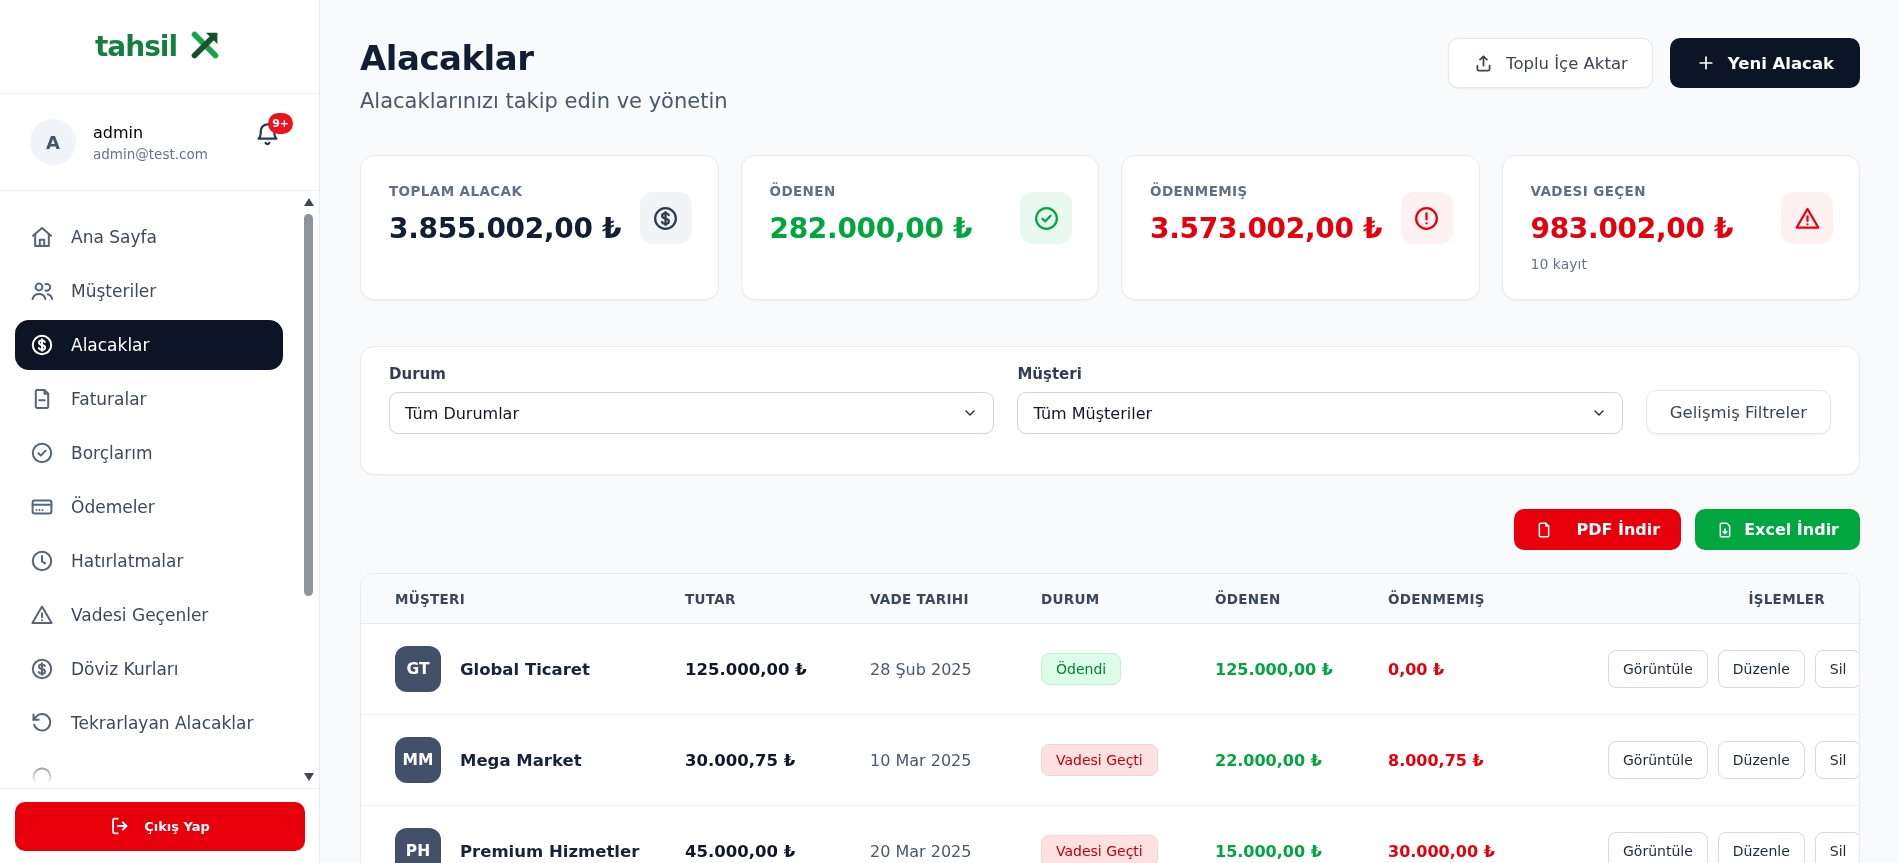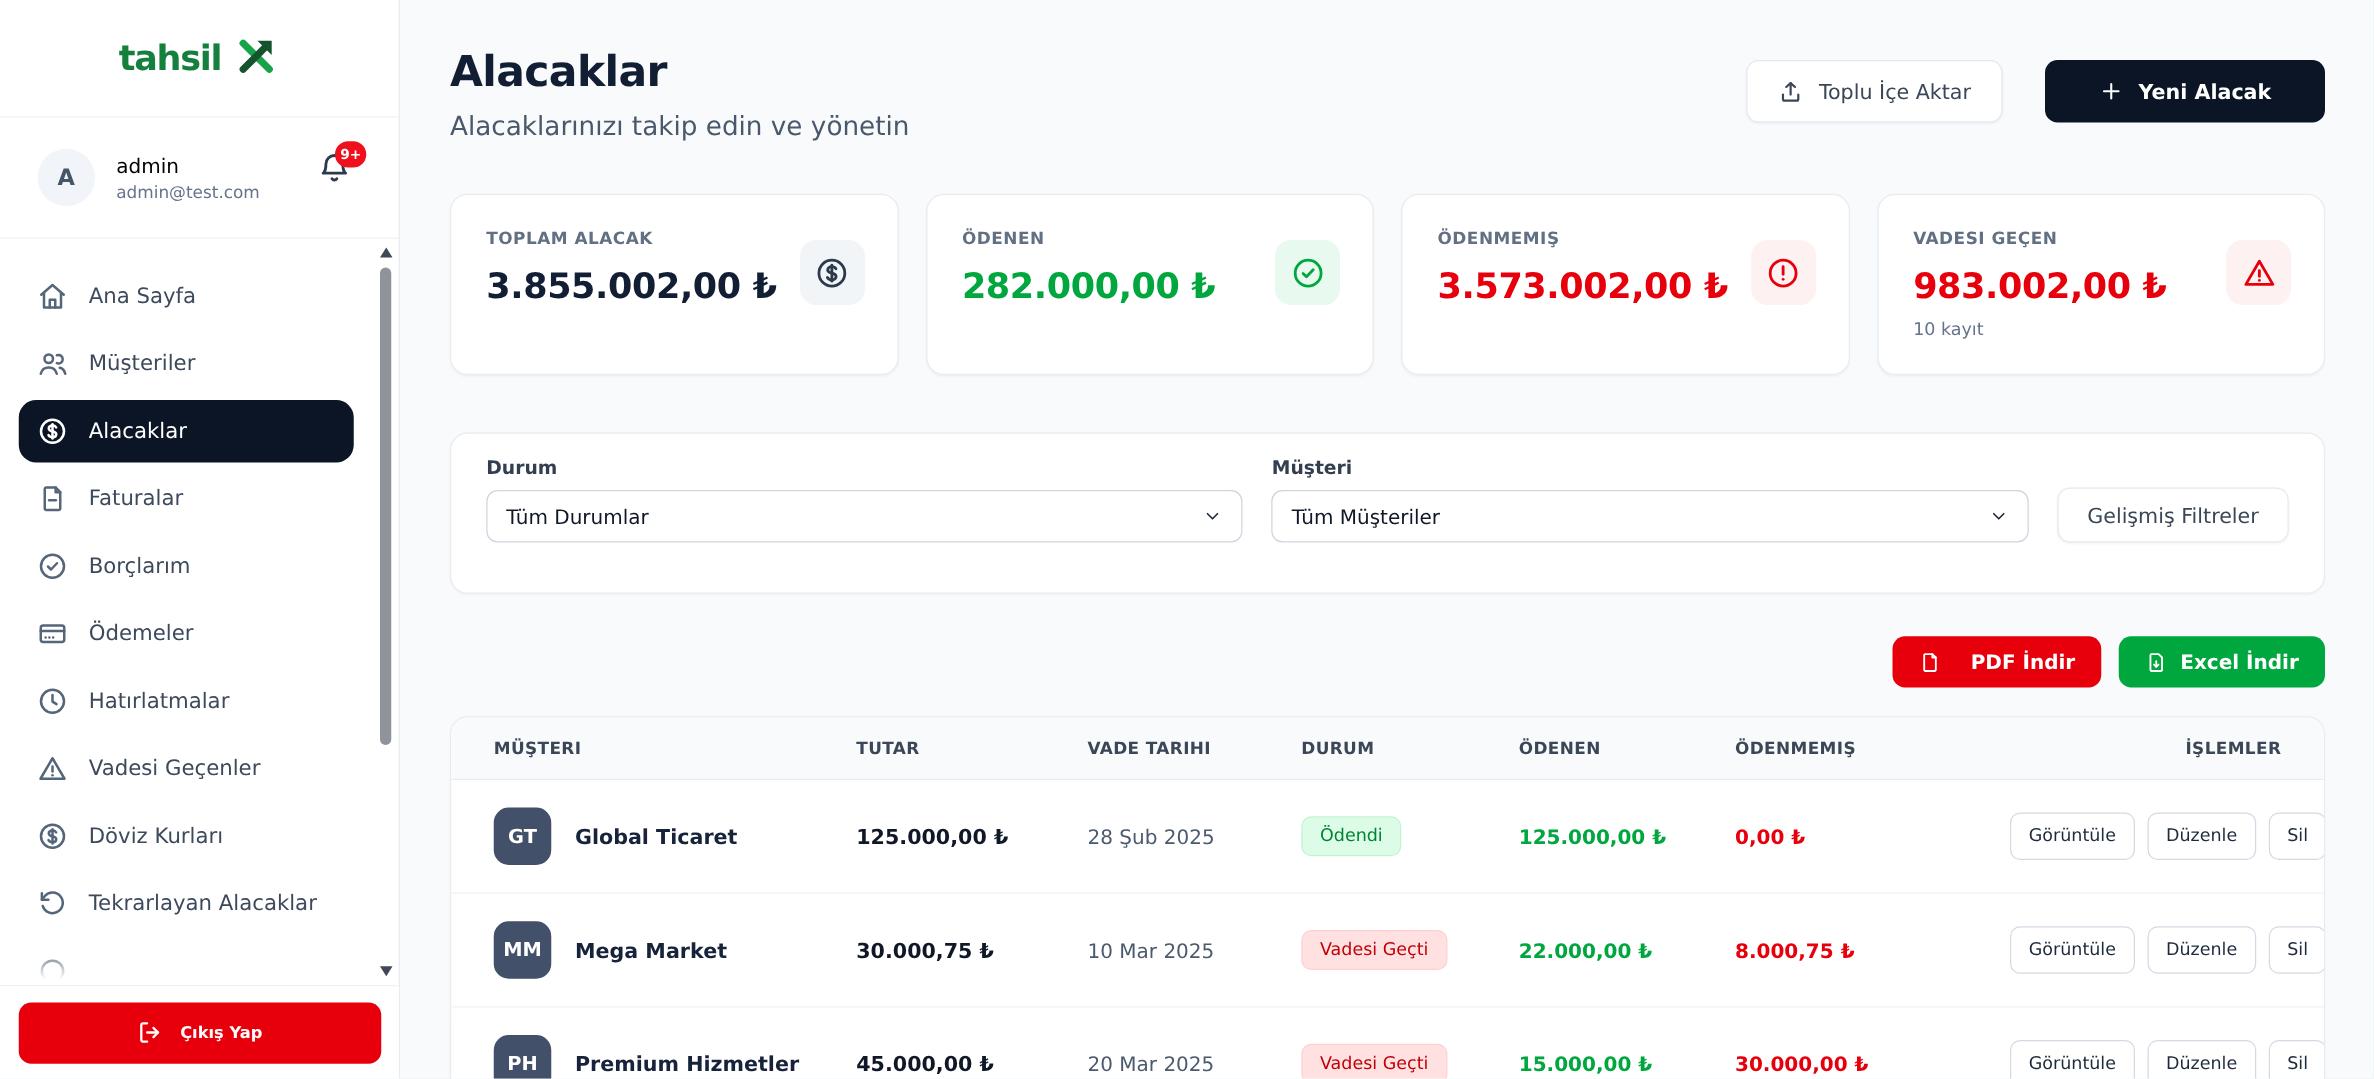--- a/index.html
+++ b/index.html
@@ -34,24 +34,24 @@
   .sb-thumb { position:absolute; left:1px; top:18px; width:9px; height:382px; background:#8f949b; border-radius:5px; }
 
   .logout-area { position:absolute; bottom:0; left:0; right:0; height:75px; border-top:1px solid #eef1f5; display:flex; align-items:center; justify-content:center; background:#fff; }
   .logout-btn { width:290px; height:49px; background:#e7000b; color:#fff; border:none; border-radius:10px; font-family:inherit; font-size:13px; font-weight:700; display:flex; align-items:center; justify-content:center; gap:13px; cursor:pointer; }
 
   
   .main { position:absolute; left:320px; top:0; width:1579px; height:863px; padding:0 39px 0 40px; }
   .header-row { margin-top:38px; display:flex; justify-content:space-between; align-items:flex-start; }
   .page-title { font-size:34px; font-weight:800; color:#121e33; letter-spacing:-.5px; }
   .page-subtitle { margin-top:11px; font-size:21px; color:#49586b; }
-  .header-actions { display:flex; gap:34px; margin-top:10px; }
+  .header-actions { display:flex; gap:17px; }
   .btn { display:flex; align-items:center; justify-content:center; gap:12px; border-radius:10px; cursor:pointer; font-family:inherit; font-weight:600; border:none; }
   .btn-light { height:50px; padding:0 24px; background:#fff; border:1px solid #e5e9ef; color:#3b4757; font-size:16.5px; font-weight:500; box-shadow:0 1px 2px rgba(16,24,40,.05); }
-  .btn-dark { height:50px; padding:0 43px; background:#0c1526; color:#fff; font-size:16.5px; font-weight:700; }
+  .btn-dark { height:50px; padding:0 26px; background:#0c1526; color:#fff; font-size:16.5px; font-weight:700; }
 
   .stats-row { margin-top:42px; display:flex; gap:22px; }
   .stat-card { flex:1; position:relative; background:#fff; border:1px solid #e8ecf1; border-radius:14px; height:145px; padding:27px 28px; box-shadow:0 1px 2px rgba(16,24,40,.04); }
   .stat-label { font-size:13.5px; font-weight:600; color:#627083; letter-spacing:.4px; }
   .stat-value { margin-top:13px; font-size:28px; font-weight:800; letter-spacing:-.3px; }
   .v-dark { color:#121e33; } .v-green { color:#00a63e; } .v-red { color:#e7000b; }
   .stat-sub { margin-top:11px; font-size:14px; color:#64748b; }
   .stat-ic { position:absolute; right:26px; top:36px; width:52px; height:52px; border-radius:13px; display:flex; align-items:center; justify-content:center; }
   .ic-gray { background:#f2f5f8; color:#2c3a4d; }
   .ic-green { background:#e8f9ef; color:#00a63e; }

